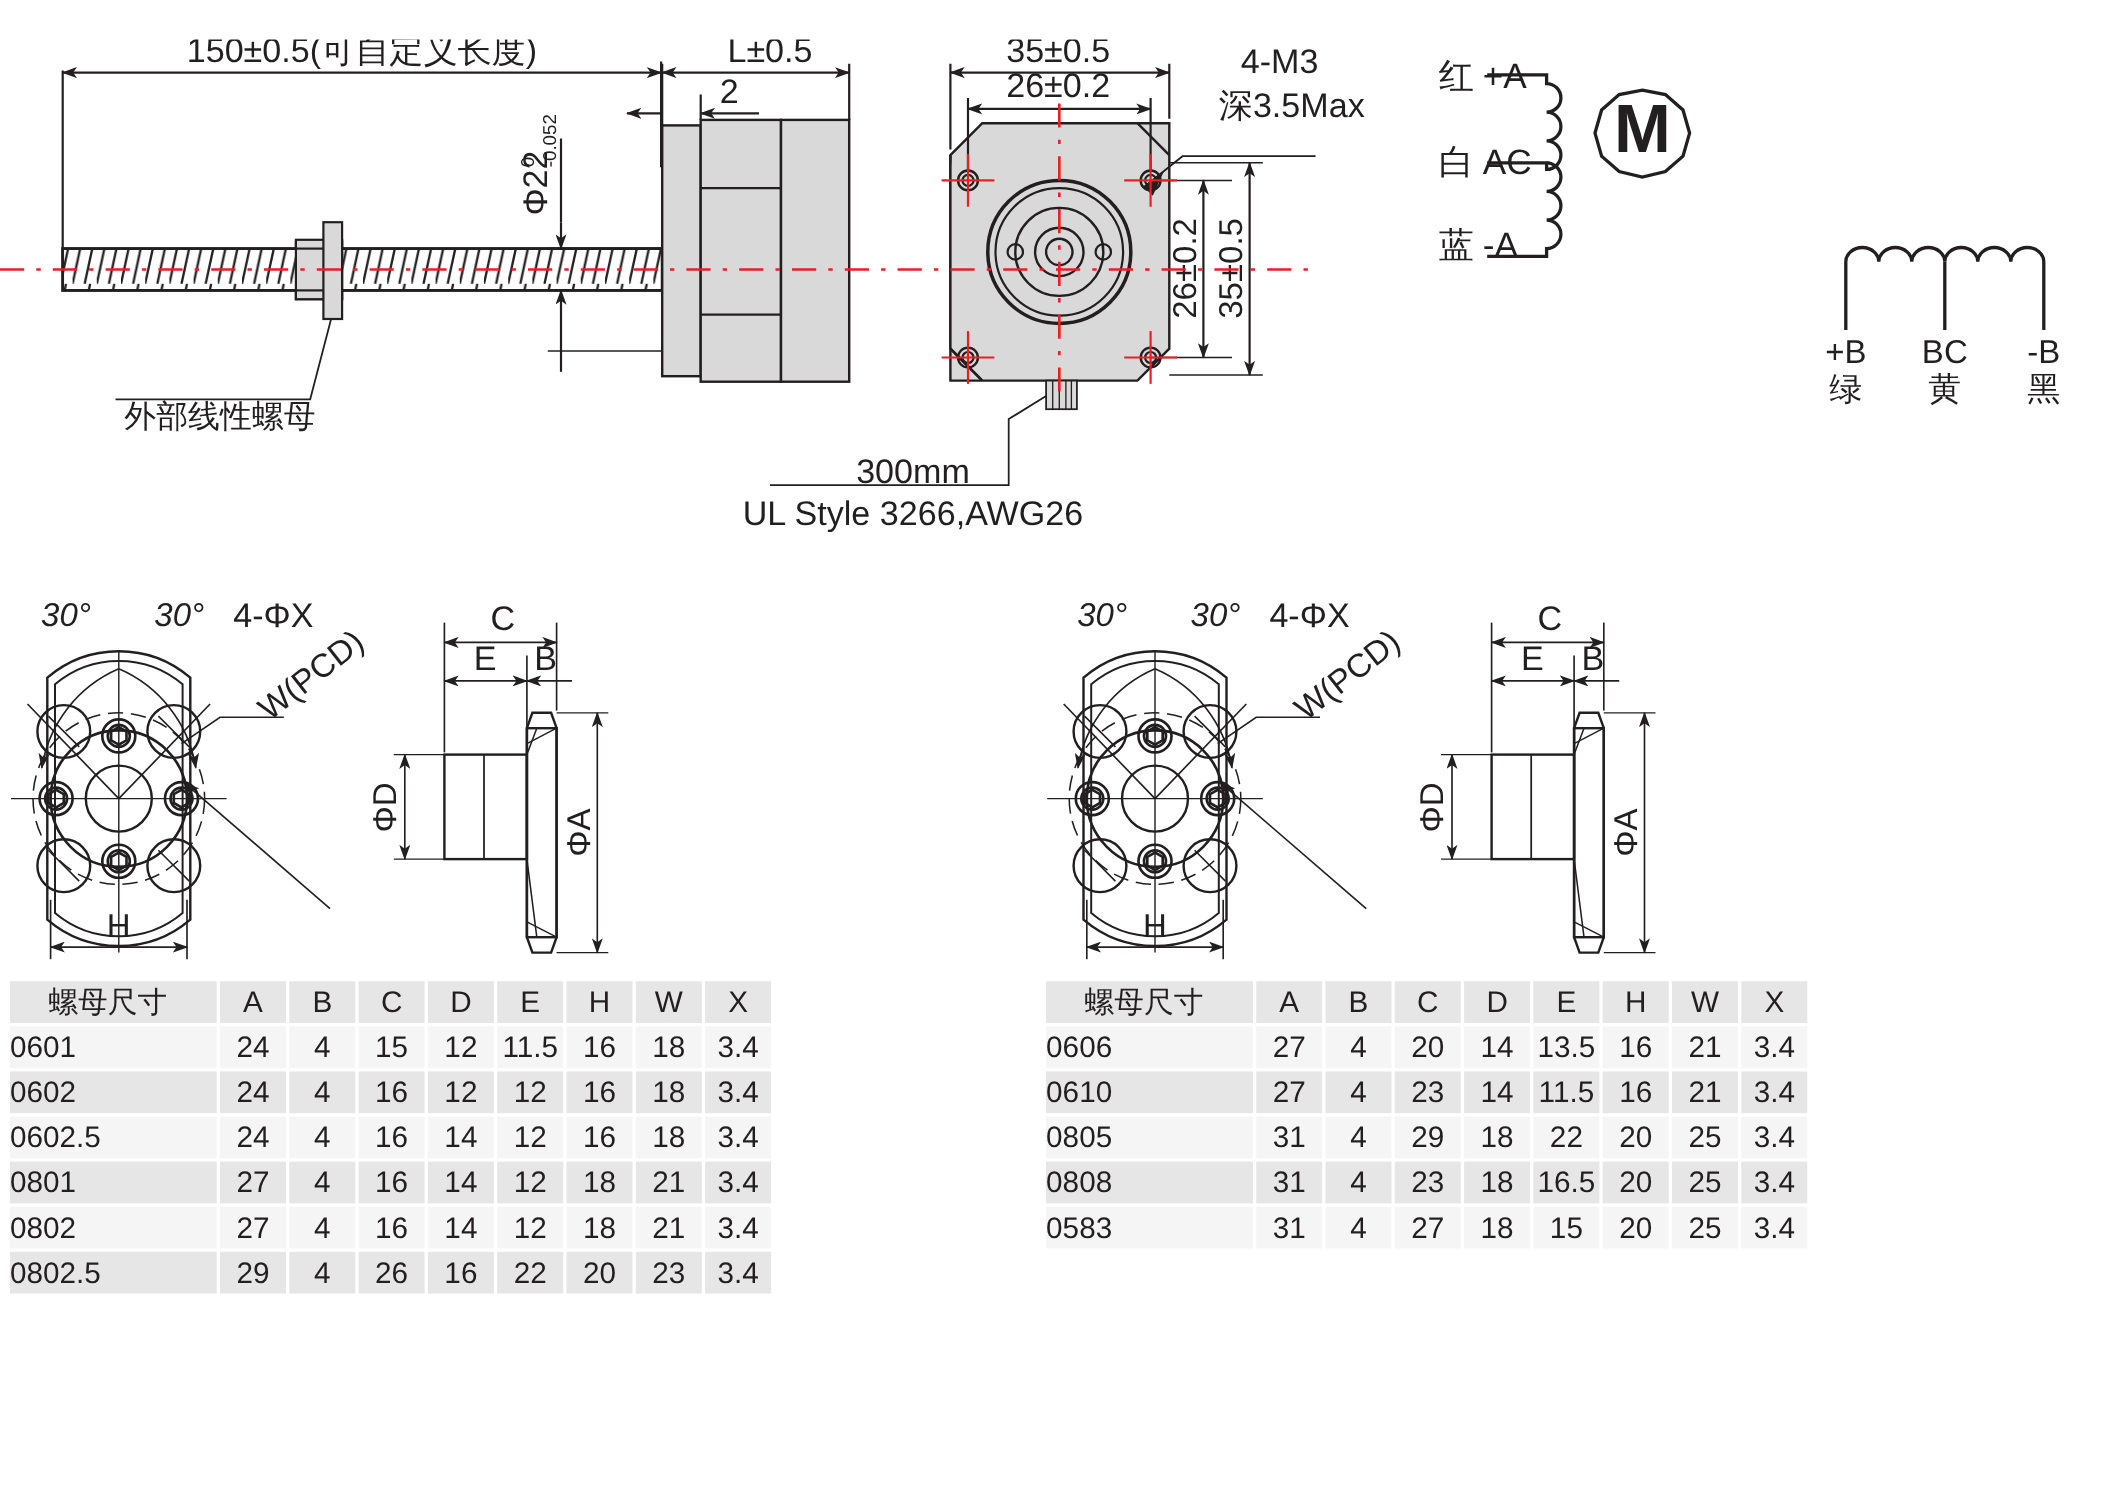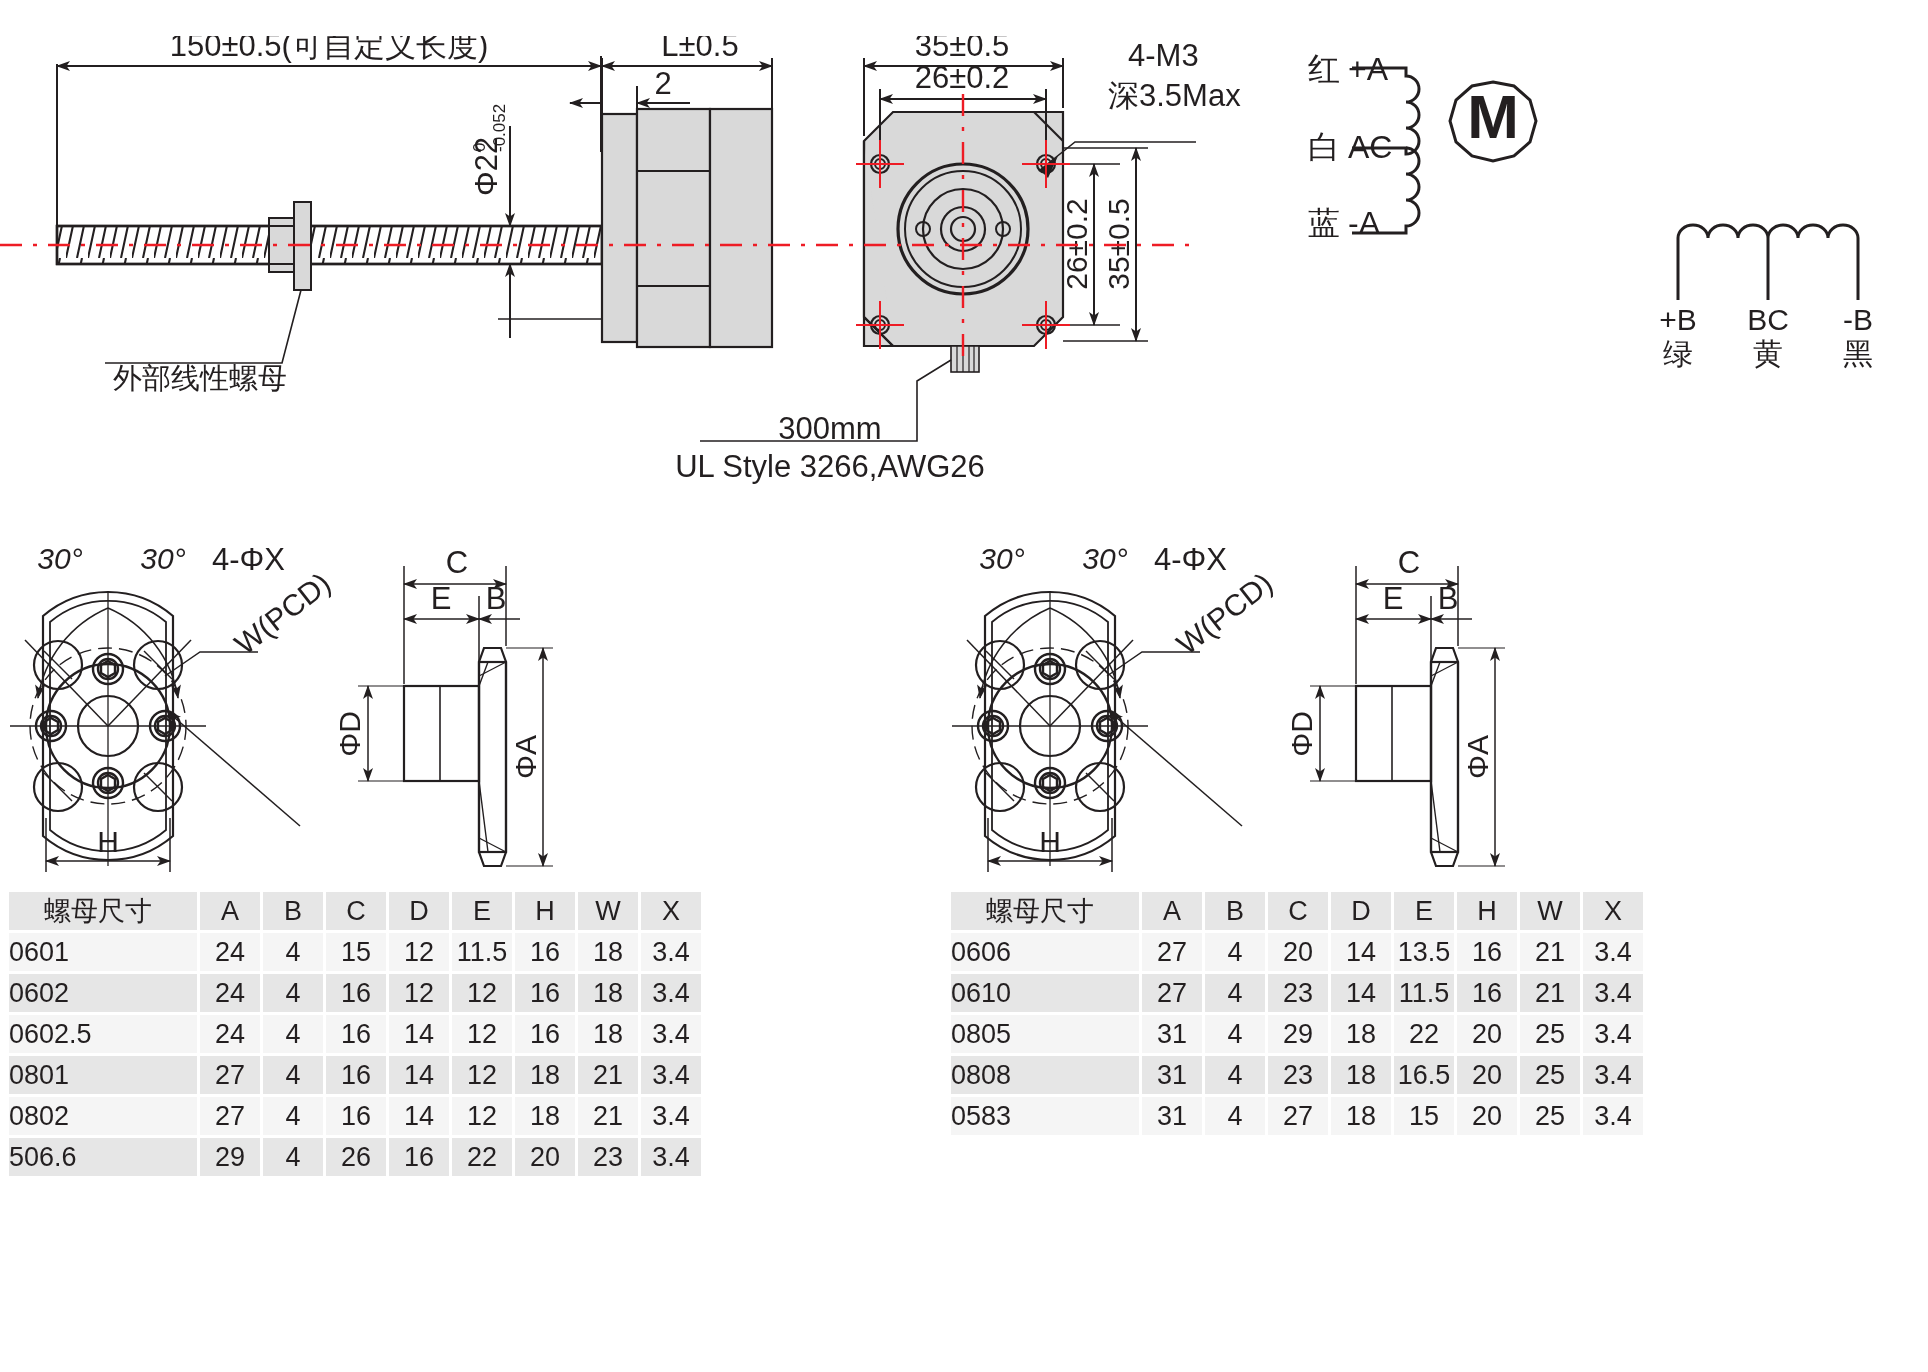--- a/index.html
+++ b/index.html
@@ -507,21 +507,21 @@
           <td class="v">27</td>
           <td class="v">4</td>
           <td class="v">16</td>
           <td class="v">14</td>
           <td class="v">12</td>
           <td class="v">18</td>
           <td class="v">21</td>
           <td class="v">3.4</td>
         </tr>
         <tr>
-          <td class="name">506.6</td>
+          <td class="name">0802.5</td>
           <td class="v">29</td>
           <td class="v">4</td>
           <td class="v">26</td>
           <td class="v">16</td>
           <td class="v">22</td>
           <td class="v">20</td>
           <td class="v">23</td>
           <td class="v">3.4</td>
         </tr>
       </tbody>

